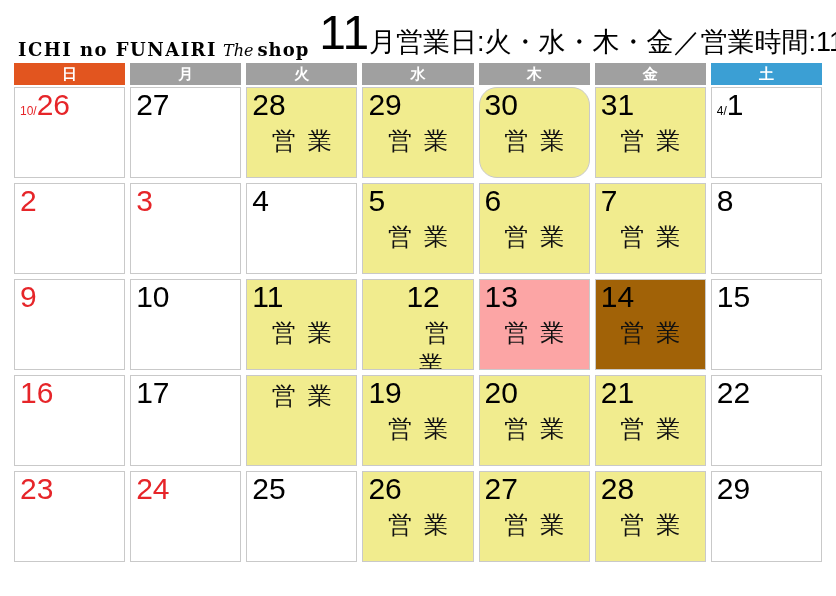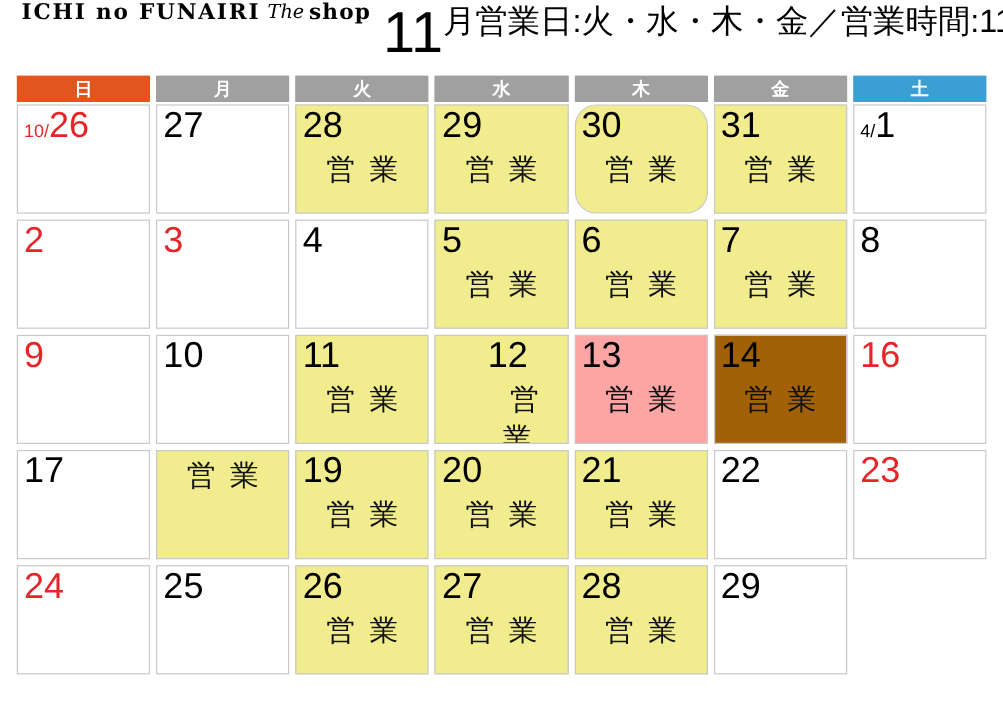--- a/index.html
+++ b/index.html
@@ -3,21 +3,21 @@
 <meta charset="utf-8">
 <style>
   html,body{margin:0;padding:0;}
   body{
     width:836px;height:596px;background:#ffffff;position:relative;overflow:hidden;
     font-family:"Liberation Sans",sans-serif;color:#000;
   }
   
   .titlebar{
     position:absolute;left:0;top:0;width:680px;height:60px;
-    display:flex;align-items:flex-start;white-space:nowrap;
+    display:flex;align-items:flex-end;white-space:nowrap;
   }
   .brand{
     margin-left:18px;
     font-family:"DejaVu Serif","Liberation Serif",serif;
     font-weight:bold;font-size:18px;letter-spacing:1.5px;
   }
   .brand-script{
     font-family:"DejaVu Serif","Liberation Serif",serif;
     font-style:italic;font-weight:normal;font-size:16px;letter-spacing:0;
     margin:0 4px 0 6px;
@@ -46,21 +46,21 @@
     display:grid;grid-template-columns:repeat(7,1fr);
     column-gap:5px;row-gap:5px;
   }
   .cell{
     height:91px;background:#ffffff;border:1px solid #c9c9c9;
     box-sizing:border-box;overflow:hidden;
   }
   .cell .daynum{
     padding:1px 0 0 5px;font-size:30px;line-height:1.08;color:#000;
   }
-  .cell .daynum .prefix{font-size:15px;}
+  .cell .daynum .prefix{font-size:12px;}
   .cell.red .daynum{color:#e62529;}
   .cell .openlbl{
     margin-top:4px;text-align:center;
     font-size:24px;font-weight:500;color:#111;
     letter-spacing:12px;text-indent:12px;
   }
 </style>
 </head>
 <body>
 
@@ -147,20 +147,23 @@
         <div class="openlbl">営業</div>
       </div>
       <div class="cell" style="background: #fca5a5;">
         <div class="daynum">13</div>
         <div class="openlbl">営業</div>
       </div>
       <div class="cell" style="background: #a16207;">
         <div class="daynum">14</div>
         <div class="openlbl">営業</div>
       </div>
+      <div class="cell">
+        <div class="daynum">15</div>
+      </div>
       <div class="cell red">
         <div class="daynum">16</div>
       </div>
       <div class="cell">
         <div class="daynum">17</div>
       </div>
       <div class="cell" style="background: rgb(241, 236, 142);">
         <div class="openlbl">営業</div>
       </div>
       <div class="cell" style="background: rgb(241, 236, 142);">

